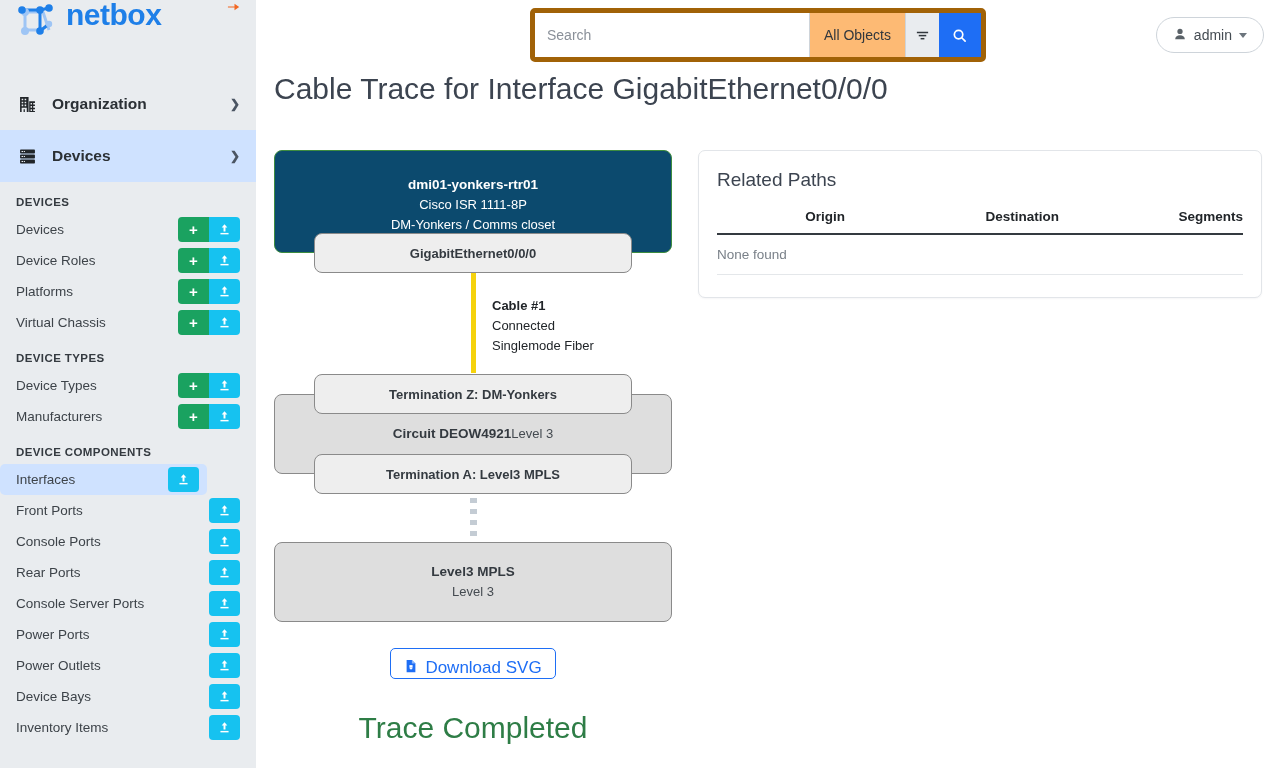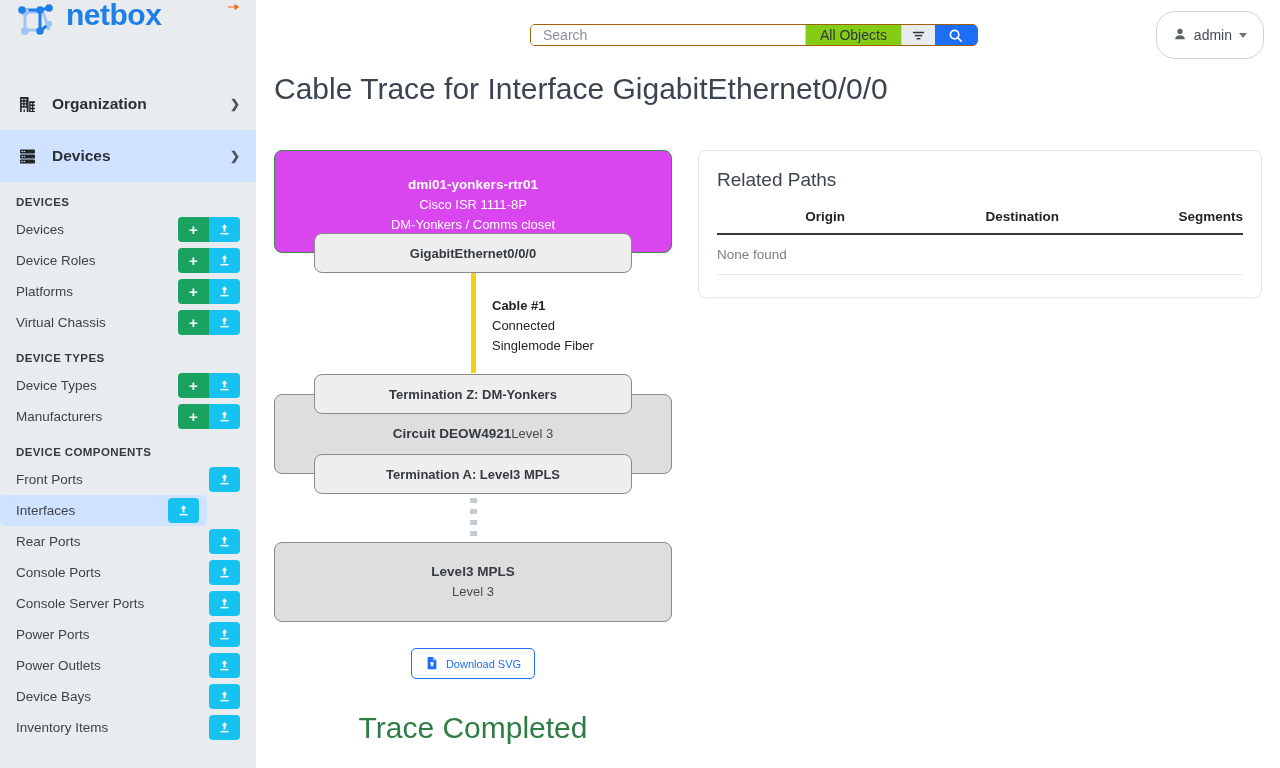--- a/index.html
+++ b/index.html
@@ -62,68 +62,68 @@
   }
   .mini-add { background: #1aa260; border-radius: 4px 0 0 4px; font-weight: 700; font-size: 15px; }
   .mini-imp { background: #16c2f0; border-radius: 0 4px 4px 0; }
   .mini-imp.solo { border-radius: 4px; }
 
   
   #main { flex: 1 1 auto; height: 768px; background: #fff; overflow: hidden; position: relative; }
 
   .topbar { height: 70px; display: flex; align-items: center; padding: 0 16px; }
   .search-wrap {
-    display: flex; align-items: stretch; height: 22px;
+    display: flex; align-items: stretch; height: 54px;
     margin-left: 258px;
-    border: 1px solid #a16207; border-radius: 5px; overflow: hidden;
+    border: 5px solid #a16207; border-radius: 5px; overflow: hidden;
     background: #fff;
   }
   .search-input {
     width: 274px; border: none; outline: none;
     padding: 0 12px; font-size: 14px; color: #495057;
     font-family: "Liberation Sans", sans-serif; background: #fff;
   }
   .search-input::placeholder { color: #8a9099; }
   .search-scope {
     display: flex; align-items: center; padding: 0 14px;
-    background: #84cc16; border-left: 1px solid #ced4da;
+    background: #fdba74; border-left: 1px solid #ced4da;
     font-size: 14px; color: #31373d; cursor: pointer; white-space: nowrap;
   }
   .search-filter {
     display: flex; align-items: center; justify-content: center; width: 34px;
     background: #e9ecef; border-left: 1px solid #ced4da; cursor: pointer; color: #31373d;
   }
   .search-go {
     display: flex; align-items: center; justify-content: center; width: 42px;
     background: #1e6ef5; cursor: pointer; color: #fff;
   }
   .user-btn {
     margin-left: auto; display: flex; align-items: center; gap: 7px;
-    height: 48px; padding: 16px 16px;
+    height: 36px; padding: 16px 16px;
     border: 1px solid #ced4da; border-radius: 19px;
     font-size: 14px; color: #444b52; cursor: pointer; background: #fff;
   }
   .caret { width: 0; height: 0; border-left: 4.5px solid transparent; border-right: 4.5px solid transparent; border-top: 5px solid #6c757d; }
 
   .page-title {
     font-size: 30px; font-weight: 400; color: #3c4450;
     padding: 0 0 0 18px; margin-top: 2px;
   }
 
   .content { display: flex; padding: 44px 18px 0 18px; gap: 26px; }
 
   
   .trace-col { width: 398px; flex: 0 0 398px; position: relative; }
 
   .node {
     border: 1px solid #8f8f8f; border-radius: 8px;
     text-align: center; position: relative;
   }
   .node-device {
-    background: #d946ef; border-color: #3d8c40;
+    background: #0c4a6e; border-color: #3d8c40;
     color: #ffffff; height: 103px;
     padding-top: 24px;
   }
   .node-device .n1 { font-size: 13.5px; font-weight: 700; line-height: 20px; }
   .node-device .n2, .node-device .n3 { font-size: 13px; line-height: 20px; }
 
   .node-term {
     background: #eeeeee; border-color: #8a8a8a;
     width: 318px; height: 40px; margin: 0 auto;
     display: flex; align-items: center; justify-content: center;
@@ -163,24 +163,24 @@
     background: #dedede; border-color: #8a8a8a;
     height: 80px;
     display: flex; flex-direction: column;
     align-items: center; justify-content: center;
   }
   .node-network .c1 { font-size: 13.5px; font-weight: 700; color: #343a40; line-height: 20px; }
   .node-network .c2 { font-size: 13px; color: #454b51; line-height: 20px; }
 
   .dl-wrap { display: flex; justify-content: center; margin-top: 26px; }
   .dl-btn {
-    display: flex; align-items: center; gap: 7px;
+    display: flex; align-items: flex-end; gap: 7px;
     height: 31px; padding: 0 13px;
     border: 1px solid #1e6ef5; border-radius: 5px;
-    color: #1e6ef5; background: #fff; font-size: 11px; cursor: pointer;
+    color: #1e6ef5; background: #fff; font-size: 17px; cursor: pointer;
   }
   .trace-done {
     text-align: center; margin-top: 32px;
     font-size: 30px; color: #2e7d46; font-weight: 400;
   }
 
   
   .card {
     flex: 1 1 auto; align-self: flex-start;
     border: 1px solid #e2e5e9; border-radius: 7px;
@@ -342,55 +342,55 @@
         <span class="mini-btn mini-imp">
           <svg viewBox="0 0 16 16" width="13" height="13" fill="#fff">
               <path d="M8 1.5l3.5 4H9.2v5H6.8v-5H4.5l3.5-4z"></path>
               <rect x="3" y="12.2" width="10" height="1.8"></rect>
             </svg>
         </span>
       </span>
     </div>
 
     <div class="sec-title">DEVICE COMPONENTS</div>
-    <div class="nav-item">
-      <span class="lbl">Front Ports</span>
-      <span class="btn-pair">
-        <span class="mini-btn mini-imp solo">
-          <svg viewBox="0 0 16 16" width="13" height="13" fill="#fff">
-              <path d="M8 1.5l3.5 4H9.2v5H6.8v-5H4.5l3.5-4z"></path>
-              <rect x="3" y="12.2" width="10" height="1.8"></rect>
-            </svg>
-        </span>
-      </span>
-    </div>
     <div class="nav-item active">
       <span class="lbl">Interfaces</span>
       <span class="btn-pair">
         <span class="mini-btn mini-imp solo">
           <svg viewBox="0 0 16 16" width="13" height="13" fill="#fff">
               <path d="M8 1.5l3.5 4H9.2v5H6.8v-5H4.5l3.5-4z"></path>
               <rect x="3" y="12.2" width="10" height="1.8"></rect>
             </svg>
         </span>
       </span>
     </div>
     <div class="nav-item">
+      <span class="lbl">Front Ports</span>
+      <span class="btn-pair">
+        <span class="mini-btn mini-imp solo">
+          <svg viewBox="0 0 16 16" width="13" height="13" fill="#fff">
+              <path d="M8 1.5l3.5 4H9.2v5H6.8v-5H4.5l3.5-4z"></path>
+              <rect x="3" y="12.2" width="10" height="1.8"></rect>
+            </svg>
+        </span>
+      </span>
+    </div>
+    <div class="nav-item">
+      <span class="lbl">Console Ports</span>
+      <span class="btn-pair">
+        <span class="mini-btn mini-imp solo">
+          <svg viewBox="0 0 16 16" width="13" height="13" fill="#fff">
+              <path d="M8 1.5l3.5 4H9.2v5H6.8v-5H4.5l3.5-4z"></path>
+              <rect x="3" y="12.2" width="10" height="1.8"></rect>
+            </svg>
+        </span>
+      </span>
+    </div>
+    <div class="nav-item">
       <span class="lbl">Rear Ports</span>
-      <span class="btn-pair">
-        <span class="mini-btn mini-imp solo">
-          <svg viewBox="0 0 16 16" width="13" height="13" fill="#fff">
-              <path d="M8 1.5l3.5 4H9.2v5H6.8v-5H4.5l3.5-4z"></path>
-              <rect x="3" y="12.2" width="10" height="1.8"></rect>
-            </svg>
-        </span>
-      </span>
-    </div>
-    <div class="nav-item">
-      <span class="lbl">Console Ports</span>
       <span class="btn-pair">
         <span class="mini-btn mini-imp solo">
           <svg viewBox="0 0 16 16" width="13" height="13" fill="#fff">
               <path d="M8 1.5l3.5 4H9.2v5H6.8v-5H4.5l3.5-4z"></path>
               <rect x="3" y="12.2" width="10" height="1.8"></rect>
             </svg>
         </span>
       </span>
     </div>
     <div class="nav-item">

